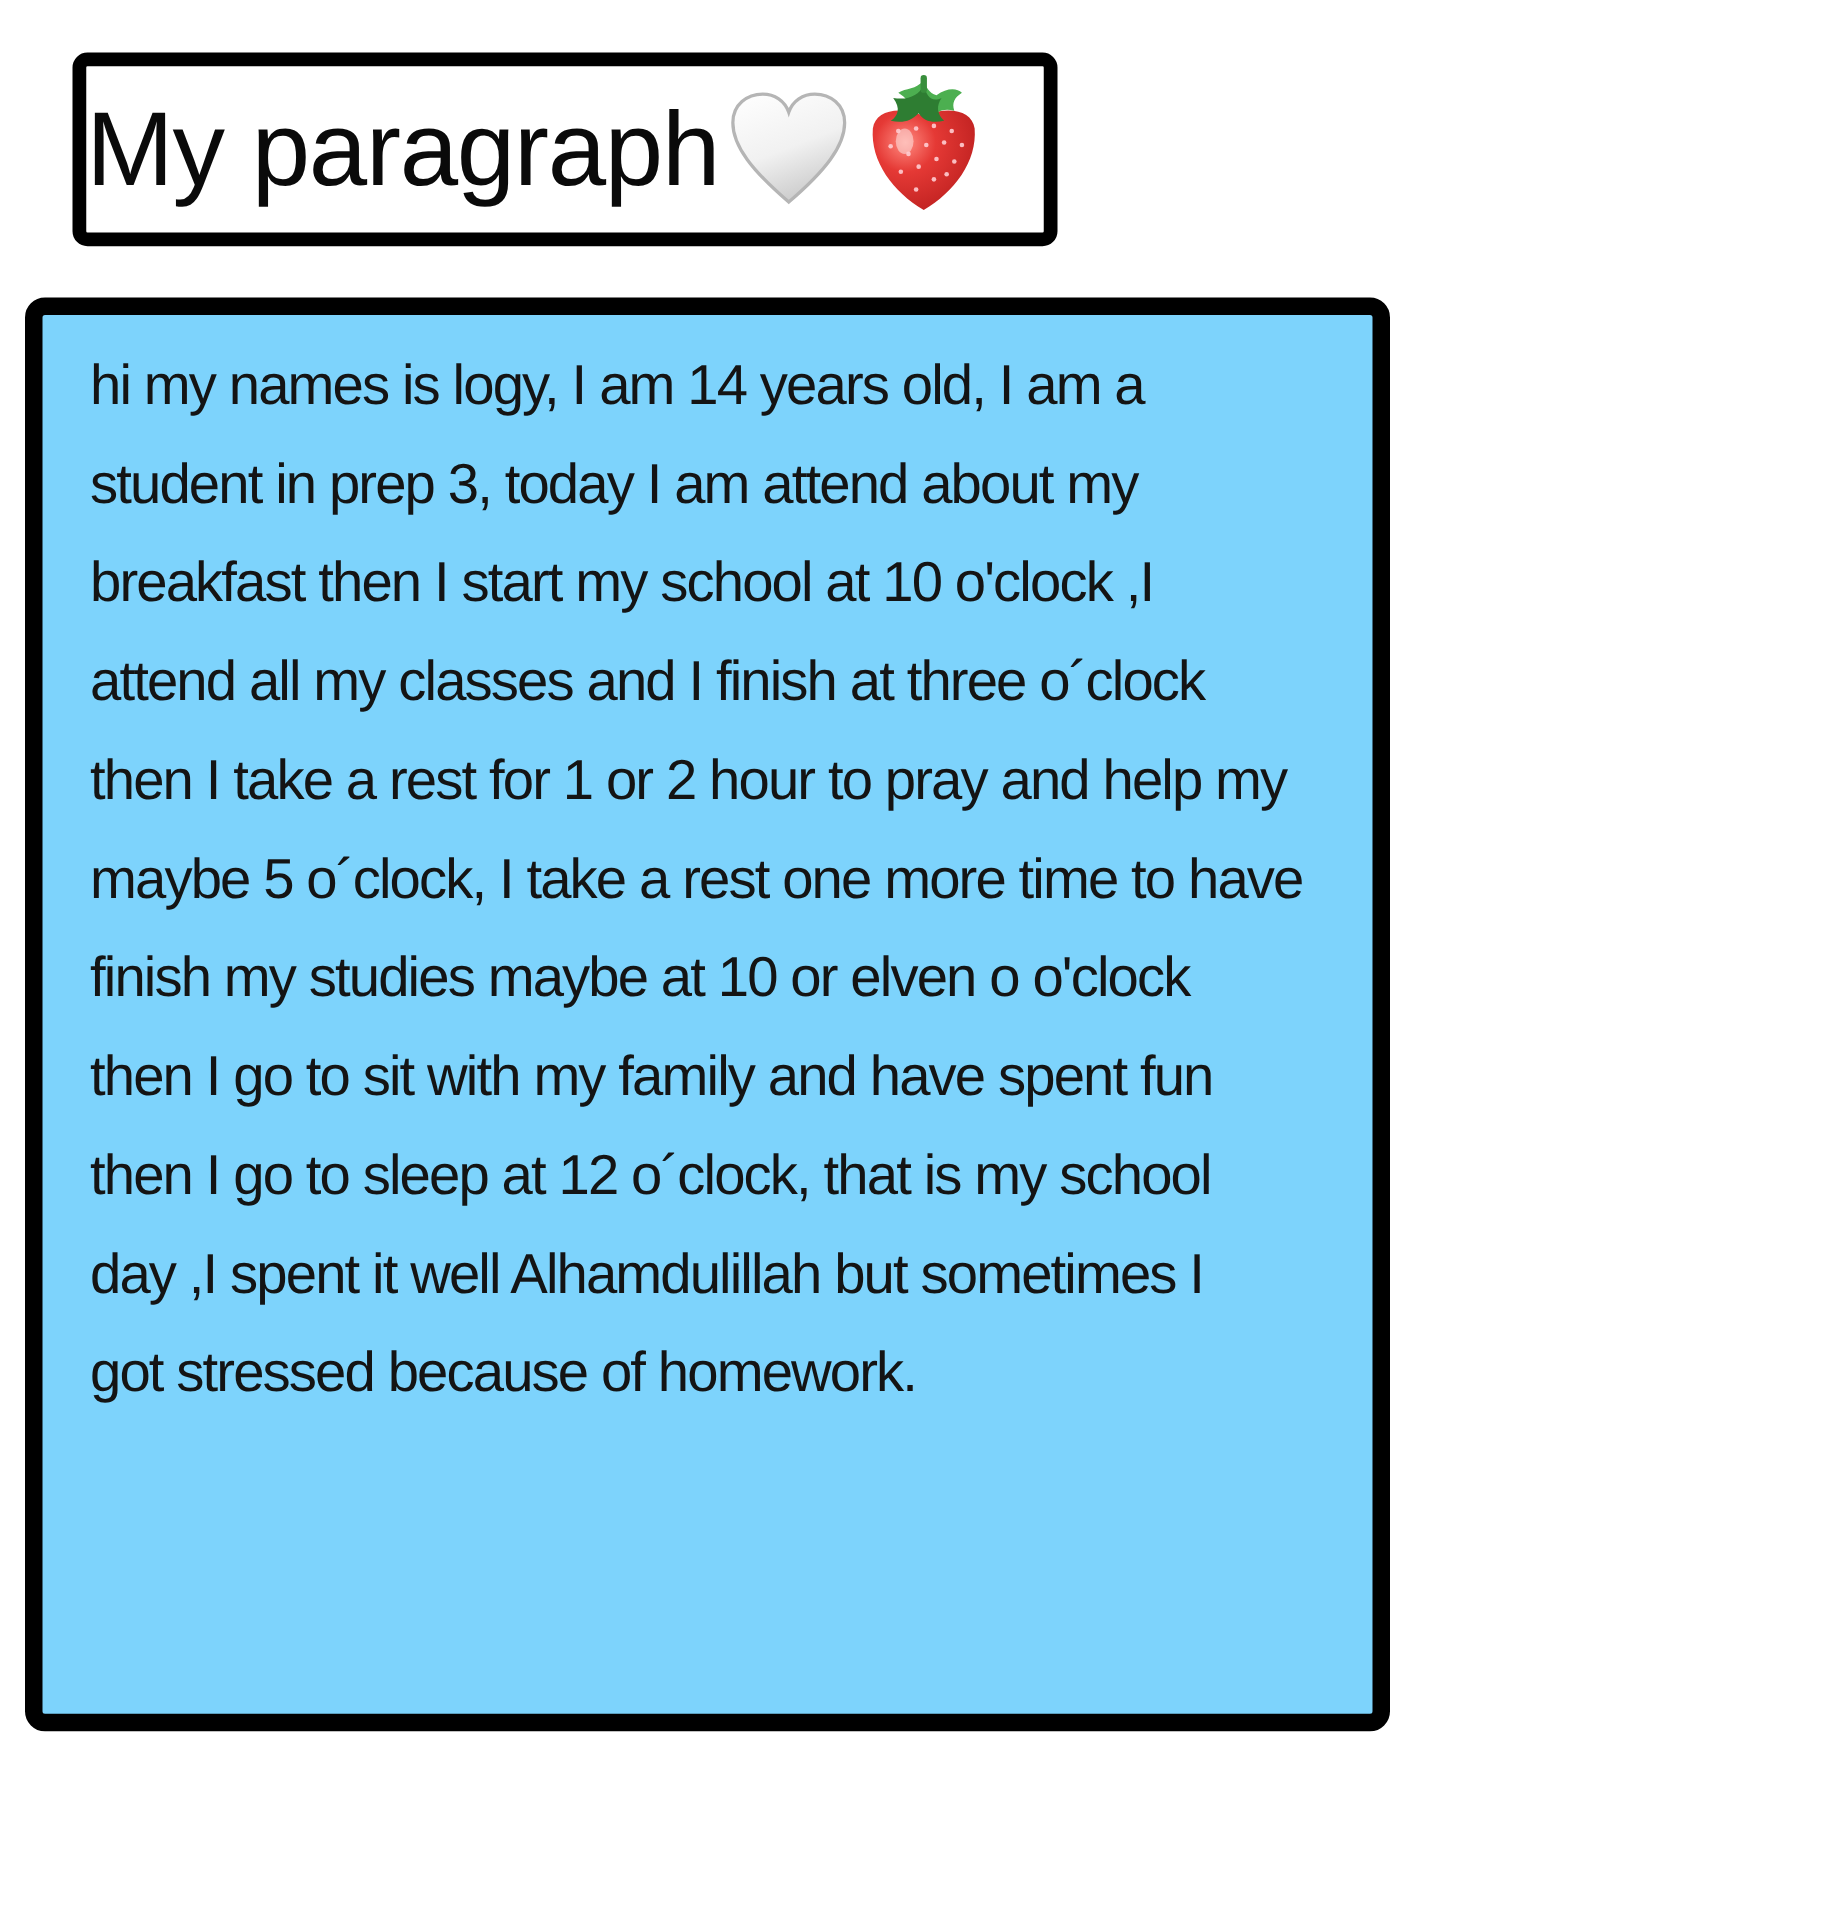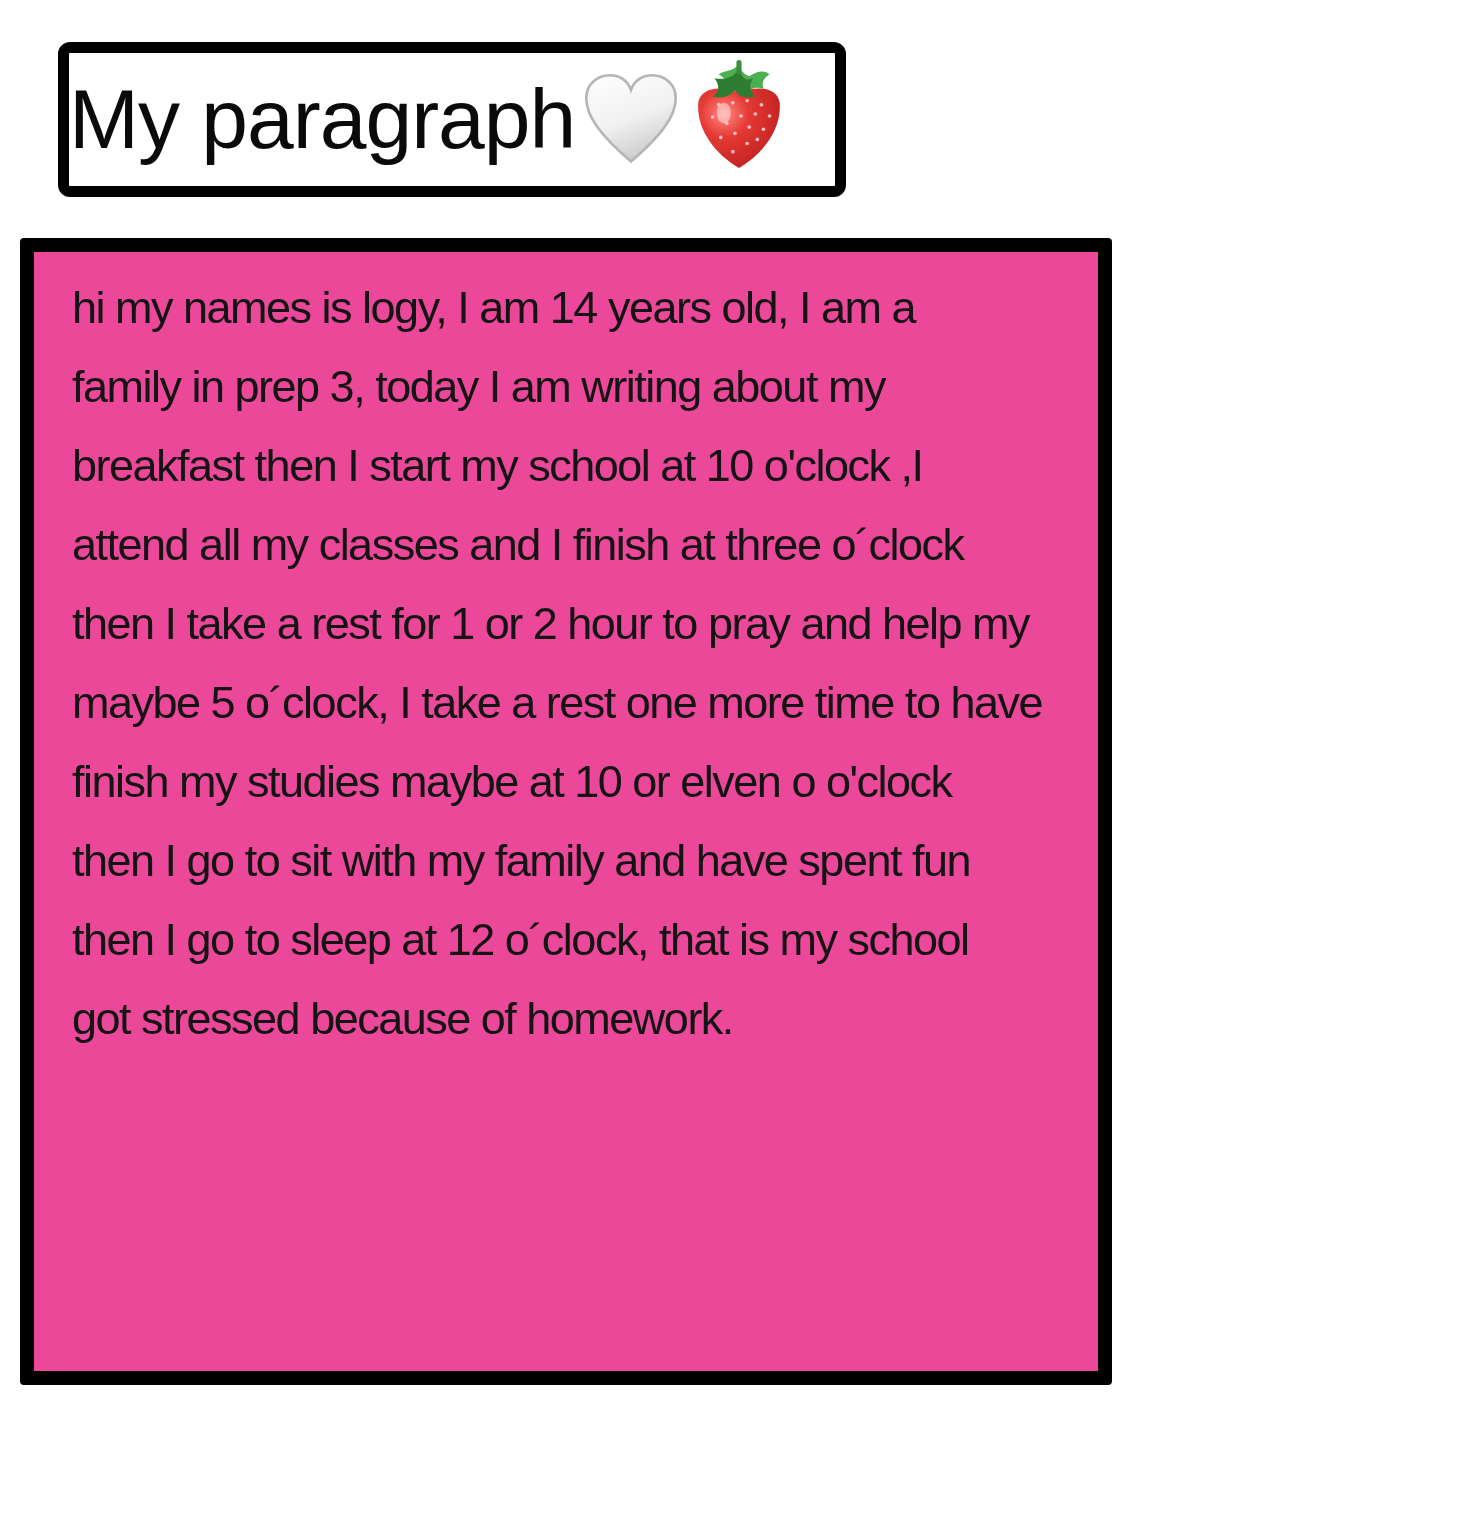--- a/index.html
+++ b/index.html
@@ -54,22 +54,22 @@
   }
 
   .paragraph-box {
     position: absolute;
     left: 20px;
     top: 238px;
     width: 1092px;
     height: 1147px;
     box-sizing: border-box;
     border: 14px solid #000000;
-    border-radius: 4px;
-    background: #ec4899;
+    border-radius: 16px;
+    background: #7dd3fc;
     padding: 16px 6px 0 38px;
     overflow: hidden;
   }
   .para-line {
     font-size: 45px;
     line-height: 79px;
     letter-spacing: -1.5px;
     color: #141414;
     white-space: nowrap;
   }
@@ -127,25 +127,26 @@
         <path d="M50,4 C52,10 54,14 60,16 C68,10 76,10 80,14 C74,18 72,22 74,28 C66,26 60,28 56,34 C52,28 46,26 38,28 C40,22 36,18 30,14 C36,10 44,12 50,4 Z" fill="#4caf50"></path>
         <path d="M50,8 C46,16 38,20 26,18 C32,26 30,32 24,36 C34,38 40,36 46,30 C50,36 56,38 66,36 C60,30 60,24 64,18 C56,22 52,16 50,8 Z" fill="#2e7d32"></path>
         <rect x="47.5" y="0" width="5" height="14" rx="2.5" fill="#388e3c"></rect>
       </svg>
     </span>
   </section>
 
   <section class="paragraph-box">
     <div>
         <div class="para-line">hi my names is logy, I am 14 years old, I am a</div>
-        <div class="para-line">family in prep 3, today I am writing about my</div>
+        <div class="para-line">student in prep 3, today I am attend about my</div>
         <div class="para-line">breakfast then I start my school at 10 o'clock ,I</div>
         <div class="para-line">attend all my classes and I finish at three o´clock</div>
         <div class="para-line">then I take a rest for 1 or 2 hour to pray and help my</div>
         <div class="para-line">maybe 5 o´clock, I take a rest one more time to have</div>
         <div class="para-line">finish my studies maybe at 10 or elven o o'clock</div>
         <div class="para-line">then I go to sit with my family and have spent fun</div>
         <div class="para-line">then I go to sleep at 12 o´clock, that is my school</div>
+        <div class="para-line">day ,I spent it well Alhamdulillah but sometimes I</div>
         <div class="para-line">got stressed because of homework.</div>
       </div>
   </section>
 
 </main>
 
 </body></html>

